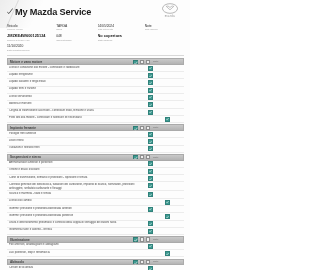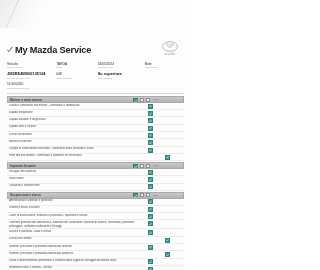--- a/index.html
+++ b/index.html
@@ -29,21 +29,20 @@
     transform: rotate(24deg);
     transform-origin: top left;
     pointer-events: none;
   }
 
   
   .header {
     position: relative;
     height: 22px;
     padding: 7px 6px 0 7px;
-    margin-top: 38px;
   }
   .brand-line {
     display: flex;
     align-items: center;
     gap: 2px;
   }
   .brand-tick {
     width: 6px; height: 6px;
     flex: 0 0 auto;
     position: relative;

